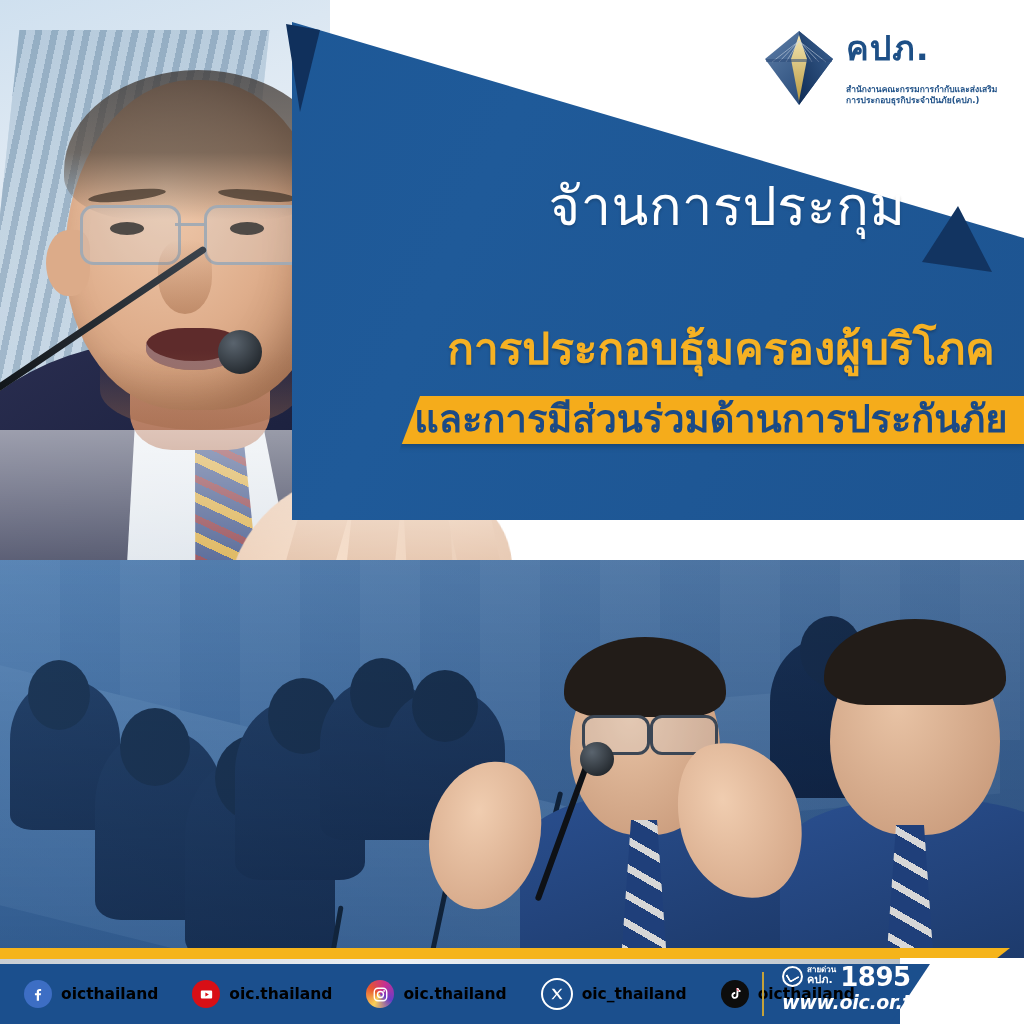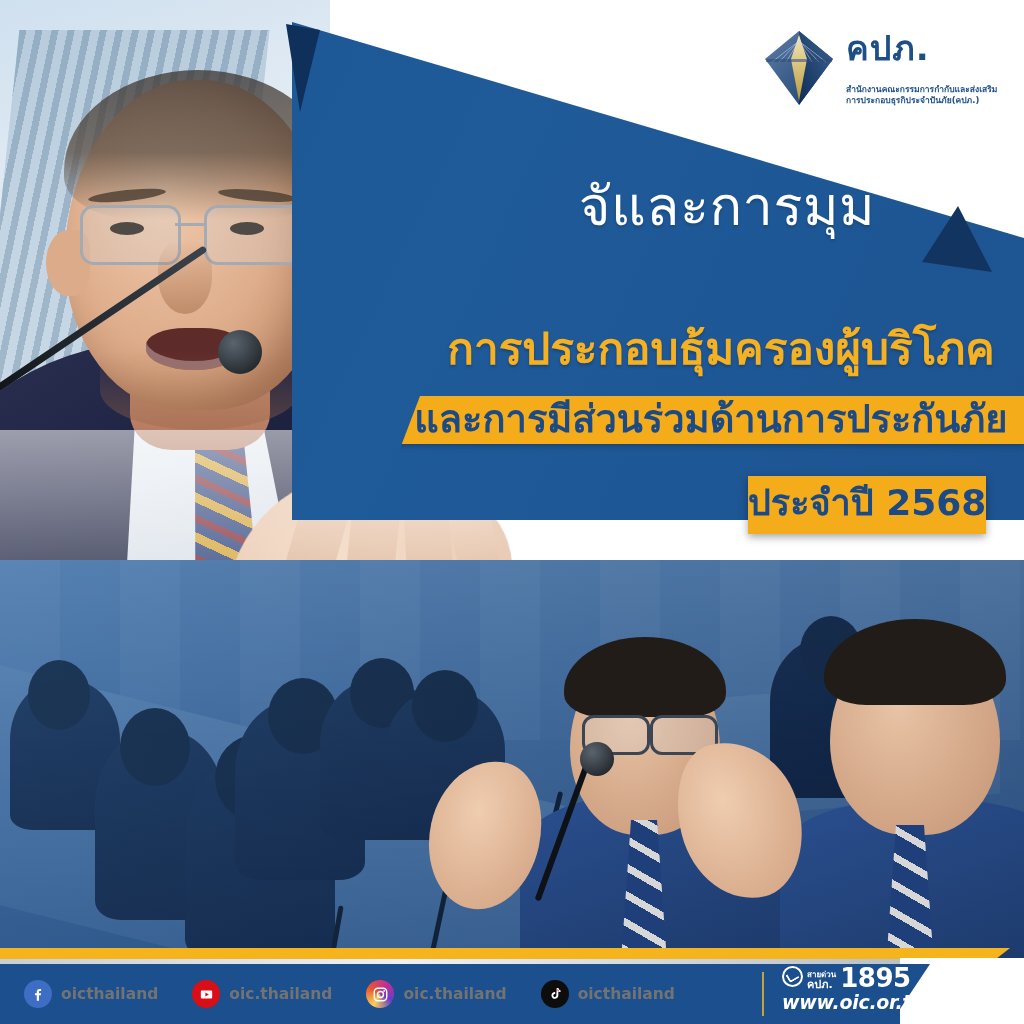--- a/index.html
+++ b/index.html
@@ -378,29 +378,29 @@
     width:28px;height:28px;border-radius:50%;
     display:flex;align-items:center;justify-content:center;
     flex:0 0 28px;
   }
   .ic.fb{background:#3d6ec4;}
   .ic.yt{background:#d80f16;}
   .ic.ig{background:conic-gradient(from 210deg,#f9d058,#e8562f,#c52f93,#6a3cc7,#f9d058);}
   .ic.xx{background:transparent;border:2px solid #ffffff;}
   .ic.tt{background:#0d0d0d;}
   .social .lbl{
-    color:#737373;font-size:15.5px;font-weight:700;white-space:nowrap;
+    color:#000000;font-size:15.5px;font-weight:700;white-space:nowrap;
   }
   .divider{
     position:absolute;left:762px;top:972px;width:2px;height:44px;background:#c5a23a;
   }
   .hotline{
     position:absolute;left:782px;top:966px;width:140px;color:#ffffff;
   }
-  .hot-row{display:flex;align-items:flex-end;gap:4px;}
+  .hot-row{display:flex;align-items:flex-start;gap:4px;}
   .hot-phone{
     width:17px;height:17px;border:2px solid #ffffff;border-radius:50%;
     position:relative;flex:0 0 17px;margin-bottom:3px;
   }
   .hot-phone:after{
     content:"";position:absolute;left:3px;top:4px;width:9px;height:7px;
     border-left:2px solid #fff;border-bottom:2px solid #fff;
     transform:rotate(-30deg);border-radius:0 0 0 3px;
   }
   .hot-words{display:flex;flex-direction:column;line-height:1;}
@@ -550,32 +550,29 @@
     <div class="logo-text">
       <div class="logo-abbr">คปภ.</div>
       <div class="logo-sub">
         <div>สำนักงานคณะกรรมการกำกับและส่งเสริม</div>
         <div>การประกอบธุรกิประจำปันภัย(คปภ.)</div>
       </div>
     </div>
   </div>
 
   <div class="headline">
-    <span class="l2">จัและการมุม</span>
+    <span class="l2">จัานการประกุม</span>
   </div>
 
   <div class="subline">การประกอบธุ้มครองผู้บริโภค</div>
 
   <div class="yellow-band">
     <span>และการมีส่วนร่วมด้านการประกันภัย</span>
   </div>
 
-  <div class="year-badge">
-    <span>ประจำปี 2568</span>
-  </div>
 
   <div class="yellow-rule"></div>
   <div class="gray-rule"></div>
   <div class="footer"></div>
   <div class="footer-white"></div>
   <div class="footer-blue-shape"></div>
 
   <div class="socials">
 
     <div class="social">
@@ -601,20 +598,28 @@
       <span class="ic ig">
         <svg width="17" height="17" viewBox="0 0 24 24" fill="none" stroke="#fff" stroke-width="2" aria-hidden="true">
           <rect x="3.2" y="3.2" width="17.6" height="17.6" rx="5.2"></rect>
           <circle cx="12" cy="12" r="4.2"></circle>
           <circle cx="17.1" cy="6.9" r="1.2" fill="#fff" stroke="none"></circle>
         </svg>
       </span>
       <span class="lbl">oic.thailand</span>
     </div>
 
+    <div class="social">
+      <span class="ic xx">
+        <svg width="14" height="14" viewBox="0 0 24 24" fill="#fff" aria-hidden="true">
+          <path d="M3 3h4.3l5 6.6L17.8 3H21l-7.1 8.1L21.4 21h-4.3l-5.4-7.1L5.6 21H2.4l7.6-8.7z"></path>
+        </svg>
+      </span>
+      <span class="lbl">oic_thailand</span>
+    </div>
 
     <div class="social">
       <span class="ic tt">
         <svg width="16" height="16" viewBox="0 0 24 24" aria-hidden="true">
           <path d="M14.6 3h2.6c.2 1.7 1.3 3.1 3.1 3.4v2.7c-1.2 0-2.4-.35-3.3-1v5.9c0 3.1-2.3 5.2-5.2 5.2-2.8 0-5.1-2.2-5.1-5.1 0-3 2.5-5.3 5.6-5v2.8c-1.6-.3-2.9.7-2.9 2.2 0 1.3 1 2.3 2.3 2.3 1.4 0 2.3-1 2.3-2.5z" fill="#fff"></path>
           <path d="M13.6 3h1.2c.2 1.7 1.3 3.1 3.1 3.4v1.6c-1.5-.2-2.8-1-3.4-2.2z" fill="#ff3b5c" opacity=".85"></path>
         </svg>
       </span>
       <span class="lbl">oicthailand</span>
     </div>

